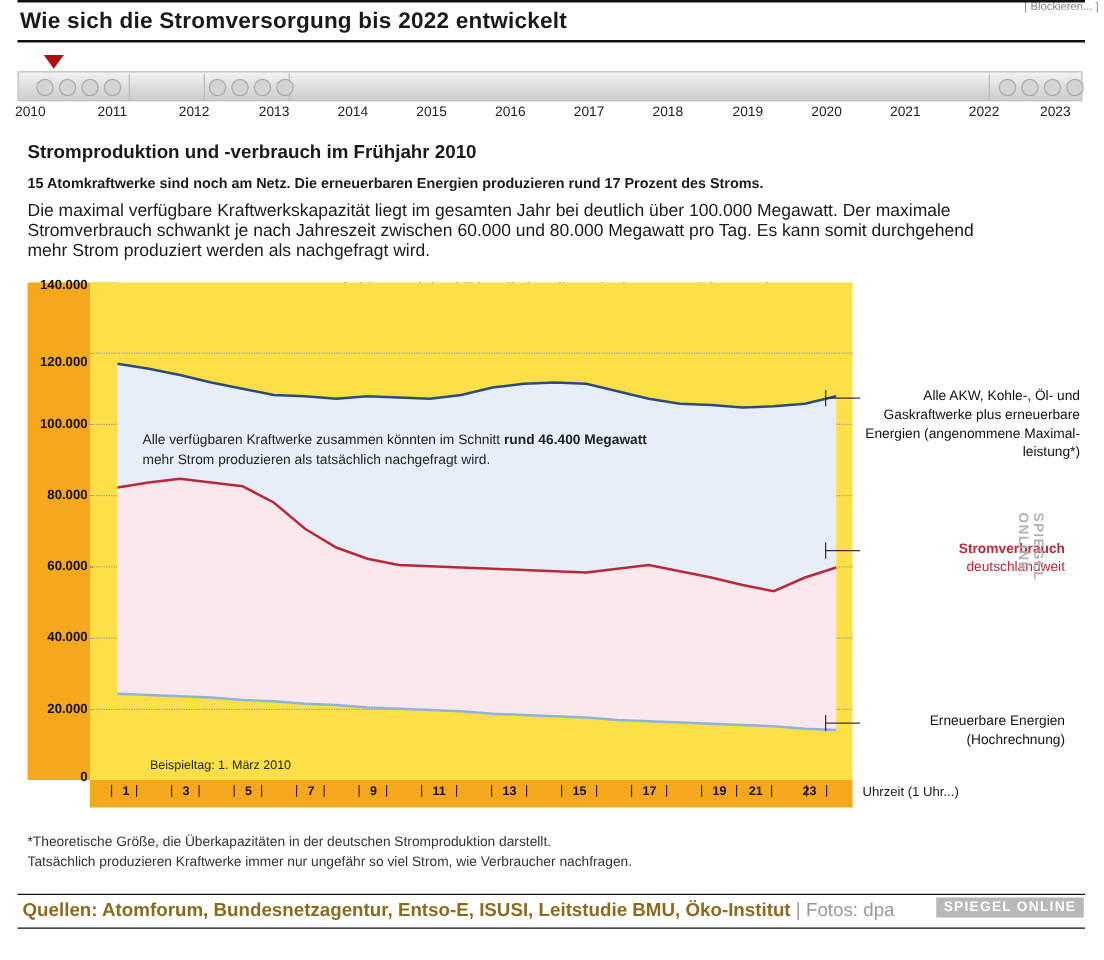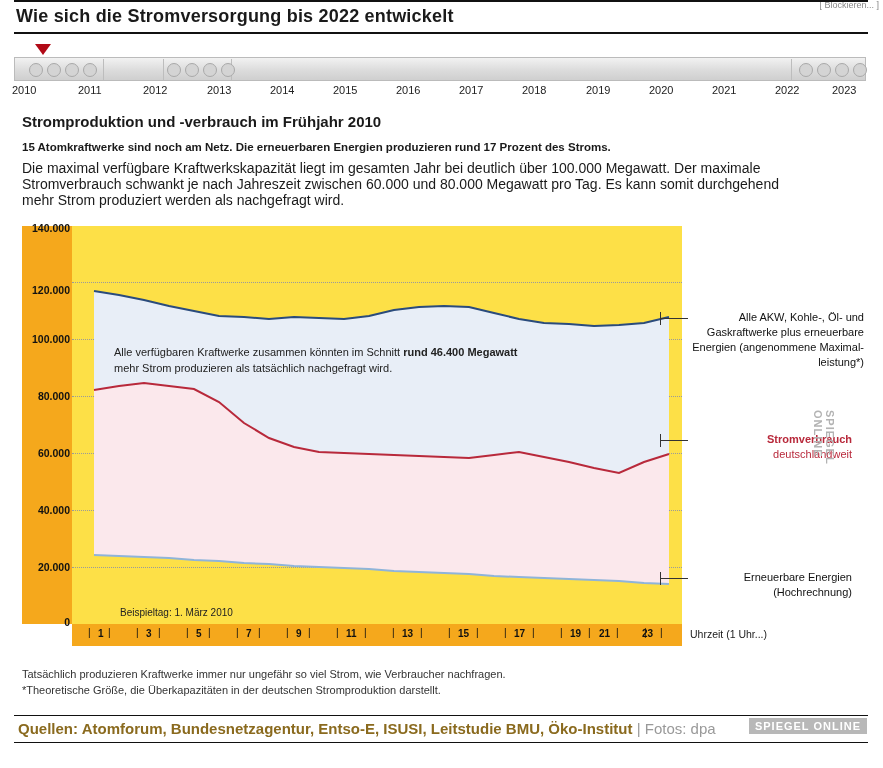--- a/index.html
+++ b/index.html
@@ -216,22 +216,22 @@
   </div>
 
   <div class="leader" style="left:638px;top:352px;width:28px;"></div>
   <div class="leader-v" style="left:638px;top:346px;height:13px;"></div>
   <div class="rlabel" style="left:670px;top:344px;width:160px;">Erneuerbare Energien (Hochrechnung)</div>
 </div>
 
 <div class="spiegel-side">SPIEGEL ONLINE</div>
 
 <div class="footnote">
+  <div>*Theoretische Größe, die Überkapazitäten in der deutschen Stromproduktion darstellt.</div>
   <div>Tatsächlich produzieren Kraftwerke immer nur ungefähr so viel Strom, wie Verbraucher nachfragen.</div>
-  <div>*Theoretische Größe, die Überkapazitäten in der deutschen Stromproduktion darstellt.</div>
 </div>
 
 <div class="src-rule"></div>
 <div class="sources">
   <span>Quellen:</span>
   <span>Atomforum, Bundesnetzagentur, Entso-E, ISUSI, Leitstudie BMU, Öko-Institut</span>
   <span class="grey">|</span>
   <span class="grey">Fotos: dpa</span>
 </div>
 <div class="logo">SPIEGEL ONLINE</div>

